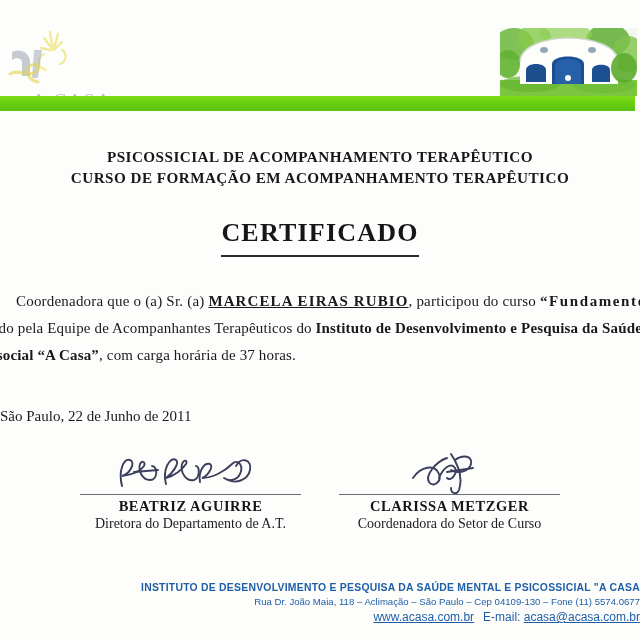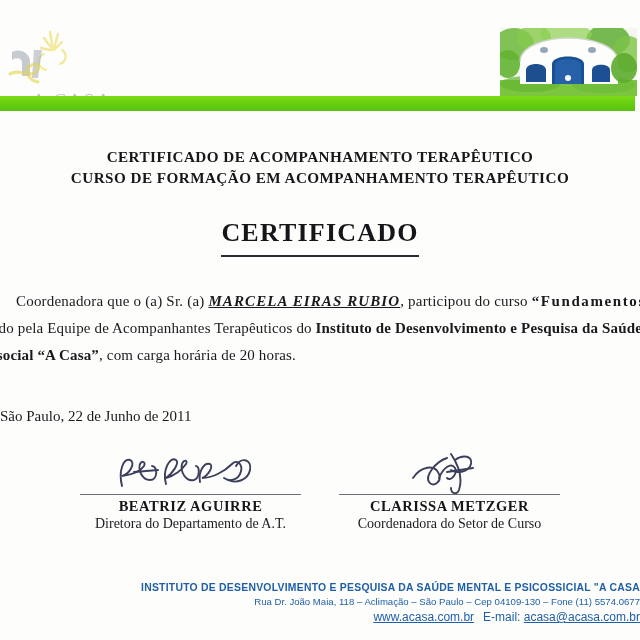--- a/index.html
+++ b/index.html
@@ -109,21 +109,20 @@
   .body-text p { margin: 0; }
   .body-line { white-space: nowrap; }
   .line-1 { padding-left: 44px; letter-spacing: .2px; }
   .line-2 { letter-spacing: .15px; }
   .line-3 { letter-spacing: .15px; }
   .b { font-weight: bold; }
   .u-name {
     font-weight: bold;
     text-decoration: underline;
     letter-spacing: 1.1px;
-    font-style: italic;
   }
   .spaced { letter-spacing: 1.6px; }
 
   .place-date {
     position: absolute;
     top: 408px;
     left: 0; right: 12px;
     font-size: 15px;
     color: #1a1a1d;
   }
@@ -263,34 +262,34 @@
           <ellipse cx="8" cy="36" rx="12" ry="14" fill="#63b233" opacity=".9"></ellipse>
           <ellipse cx="124" cy="40" rx="13" ry="15" fill="#5dab2f" opacity=".9"></ellipse>
         </g>
       </svg>
     </div>
 
     <div class="greenbar"></div>
   </div>
 
   <div class="dept">
-    <div>CERTIFICADO DE ACOMPANHAMENTO TERAPÊUTICO</div>
+    <div>PSICOSSICIAL DE ACOMPANHAMENTO TERAPÊUTICO</div>
     <div>CURSO DE FORMAÇÃO EM ACOMPANHAMENTO TERAPÊUTICO</div>
   </div>
 
   <div class="cert-title">
     <span>CERTIFICADO</span>
   </div>
 
   <div class="body-text">
     <p class="body-line line-1"><span>Coordenadora que o (a) Sr. (a) </span><span class="u-name">MARCELA EIRAS RUBIO</span><span>, participou do curso </span><span class="b spaced">“Fundamentos do AT”</span></p>
 
     <p class="body-line line-2"><span>istrado pela Equipe de Acompanhantes Terapêuticos do </span><span class="b">Instituto de Desenvolvimento e Pesquisa da Saúde Menta</span></p>
 
-    <p class="body-line line-3"><span class="b">icossocial “A Casa”</span><span>, com carga horária de 20 horas.</span></p>
+    <p class="body-line line-3"><span class="b">icossocial “A Casa”</span><span>, com carga horária de 37 horas.</span></p>
   </div>
 
   <div class="place-date">São Paulo, 22 de Junho de 2011</div>
 
   <div class="signatures">
 
     <div class="sig-block">
       <div class="sig-scribble">
         <svg width="190" height="46" viewBox="0 0 190 46">
           <g fill="none" stroke="#3b3f5c" stroke-width="1.9" stroke-linecap="round">

